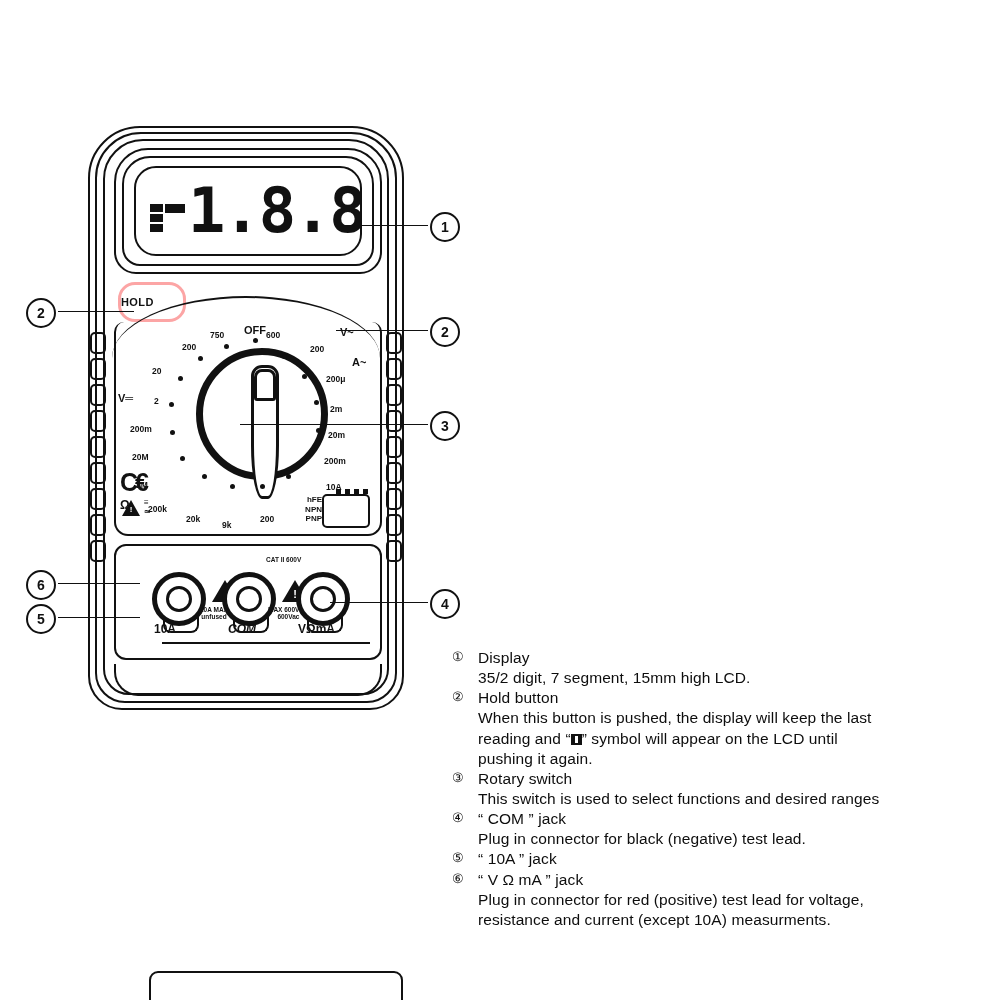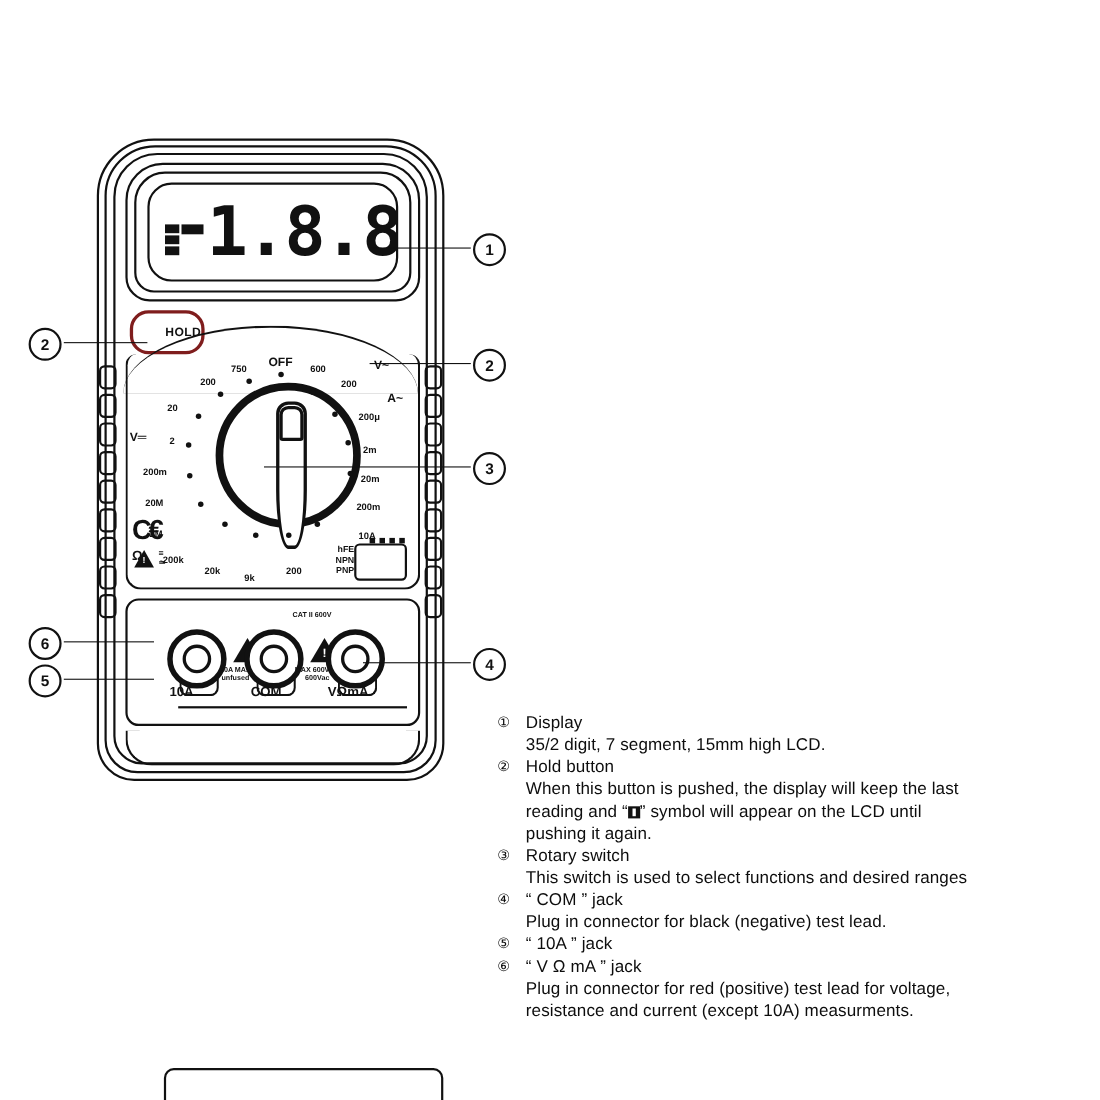--- a/index.html
+++ b/index.html
@@ -44,22 +44,22 @@
   
   .seg-wrap{position:absolute;left:14px;top:6px;display:flex;align-items:center;height:74px;}
   .minus{width:20px;height:9px;background:#111;margin-right:3px;margin-bottom:6px;}
   .annun{display:flex;flex-direction:column;gap:2px;margin-right:2px;margin-top:14px;}
   .annun i{display:block;width:13px;height:8px;background:#111;}
   .dig{font-family:"DejaVu Sans Mono",monospace;font-weight:700;font-size:62px;
        line-height:62px;color:#111;letter-spacing:-2px;}
 
   
   .hold{position:absolute;left:30px;top:156px;width:62px;height:34px;
-        border:3px solid #7f1d1d;border-radius:17px;display:flex;align-items:center;
-        justify-content:flex-end;font-size:11px;font-weight:700;letter-spacing:.4px;}
+        border:3px solid #fca5a5;border-radius:17px;display:flex;align-items:center;
+        justify-content:flex-start;font-size:11px;font-weight:700;letter-spacing:.4px;}
 
   
   .panel{position:absolute;left:26px;top:196px;width:264px;height:212px;}
   .panel-edge{position:absolute;left:0;top:0;width:100%;height:100%;
               border:2.4px solid #111;border-radius:10px 10px 14px 14px;border-top:none;}
   .panel-curve{position:absolute;left:-2px;top:-26px;width:268px;height:60px;
                border-top:2.6px solid #111;border-radius:50% 50% 0 0 / 100% 100% 0 0;
                border-left:none;border-right:none;}
 
   .dialring{position:absolute;left:82px;top:26px;width:118px;height:118px;
@@ -168,21 +168,21 @@
       <div class="tick" style="left:172px;top:152px;"></div>
       <div class="tick" style="left:192px;top:132px;"></div>
       <div class="tick" style="left:202px;top:106px;"></div>
       <div class="tick" style="left:200px;top:78px;"></div>
       <div class="tick" style="left:188px;top:52px;"></div>
       <div class="tick" style="left:168px;top:32px;"></div>
 
       <div class="dlab" style="left:130px;top:2px;font-size:11px;">OFF</div>
       <div class="dlab" style="left:96px;top:8px;">750</div>
       <div class="dlab" style="left:68px;top:20px;">200</div>
-      <div class="dlab" style="left:168px;top:8px;">600</div>
+      <div class="dlab" style="left:152px;top:8px;">600</div>
       <div class="dlab" style="left:196px;top:22px;">200</div>
 
       <div class="dlab" style="left:38px;top:44px;">20</div>
       <div class="dlab" style="left:40px;top:74px;">2</div>
       <div class="dlab" style="left:16px;top:102px;">200m</div>
 
       <div class="dlab" style="left:212px;top:52px;">200μ</div>
       <div class="dlab" style="left:216px;top:82px;">2m</div>
       <div class="dlab" style="left:214px;top:108px;">20m</div>
       <div class="dlab" style="left:210px;top:134px;">200m</div>
@@ -235,21 +235,21 @@
       <div class="jwarn" style="left:166px;top:34px;"></div>
       <div class="jwarn-in" style="left:166px;top:42px;">!</div>
       <div class="jsub" style="left:152px;top:60px;">MAX 600V dc<br>600Vac</div>
 
       <div class="jack" style="left:180px;top:26px;">
         <i></i>
         <div class="saddle"></div>
       </div>
 
       <div class="jlab" style="left:38px;top:76px;">10A</div>
-      <div class="jlab" style="left:112px;top:76px;">COM</div>
+      <div class="jlab" style="left:112px;top:76px;font-style:italic;">COM</div>
       <div class="jlab" style="left:182px;top:76px;">VΩmA</div>
 
       <div class="jrule"></div>
     </div>
 
     <div class="bottomcurve"></div>
 
     <div class="ridges left">
       <span></span>
         <span></span>

